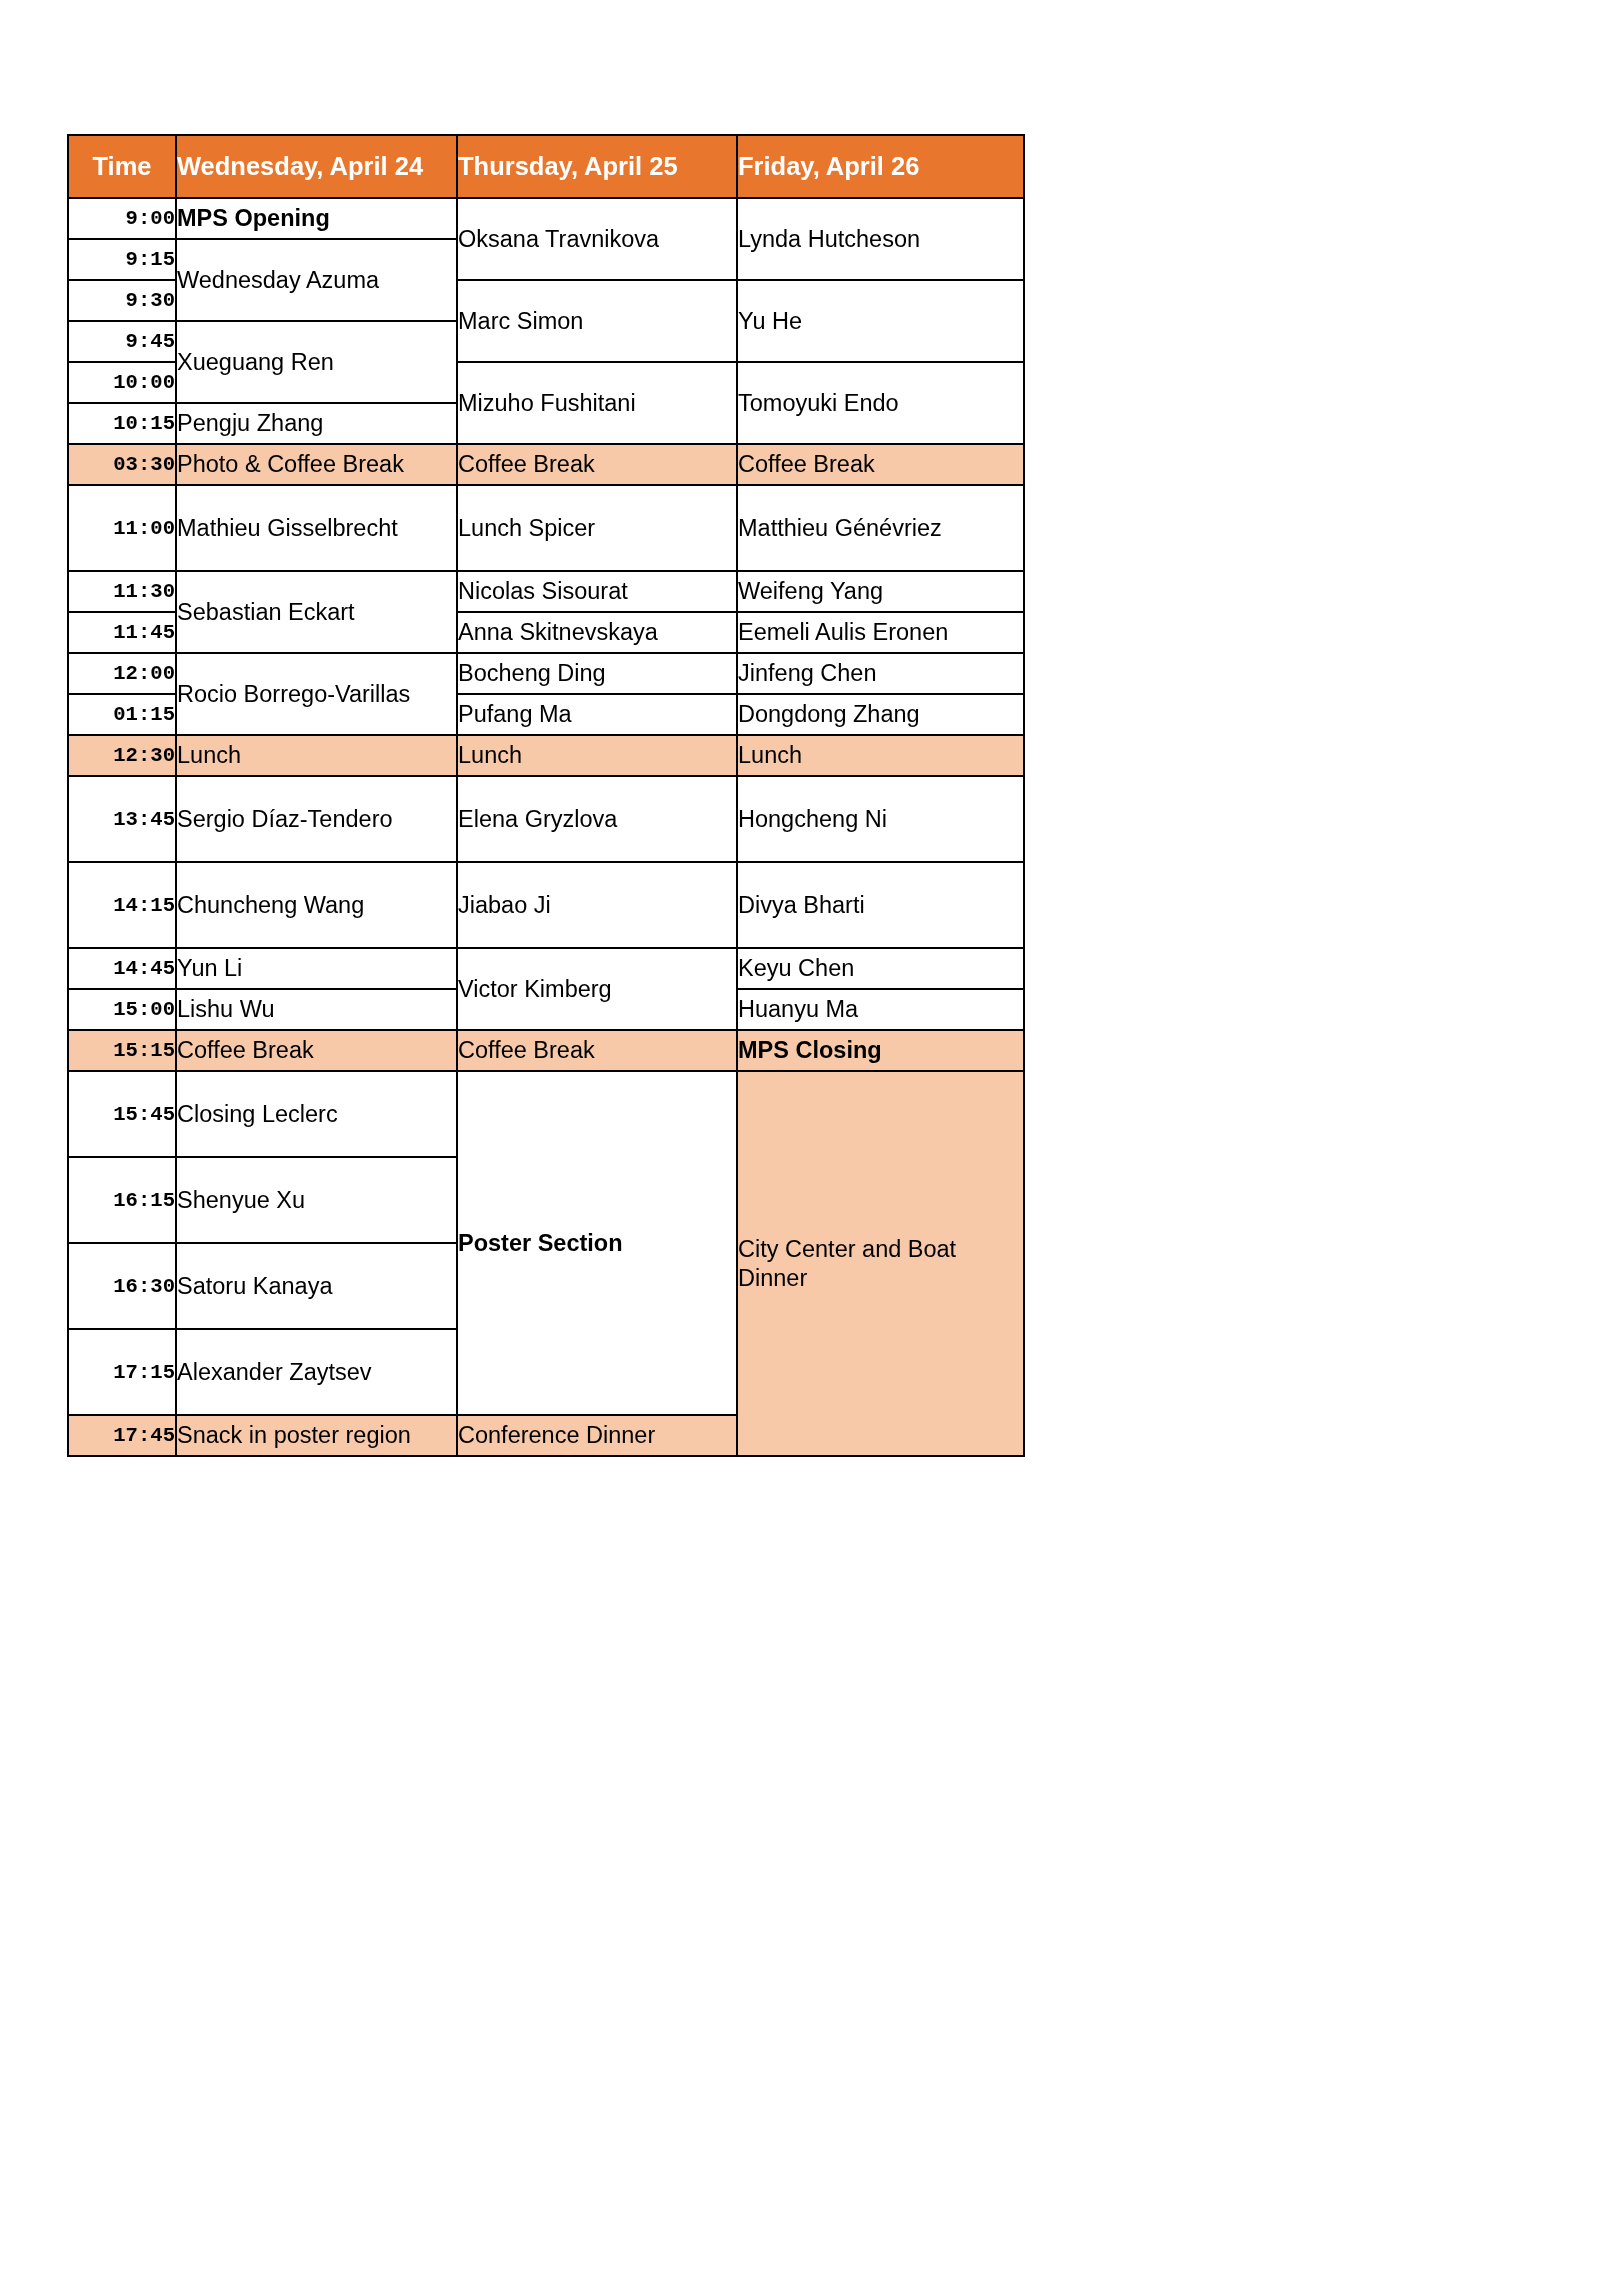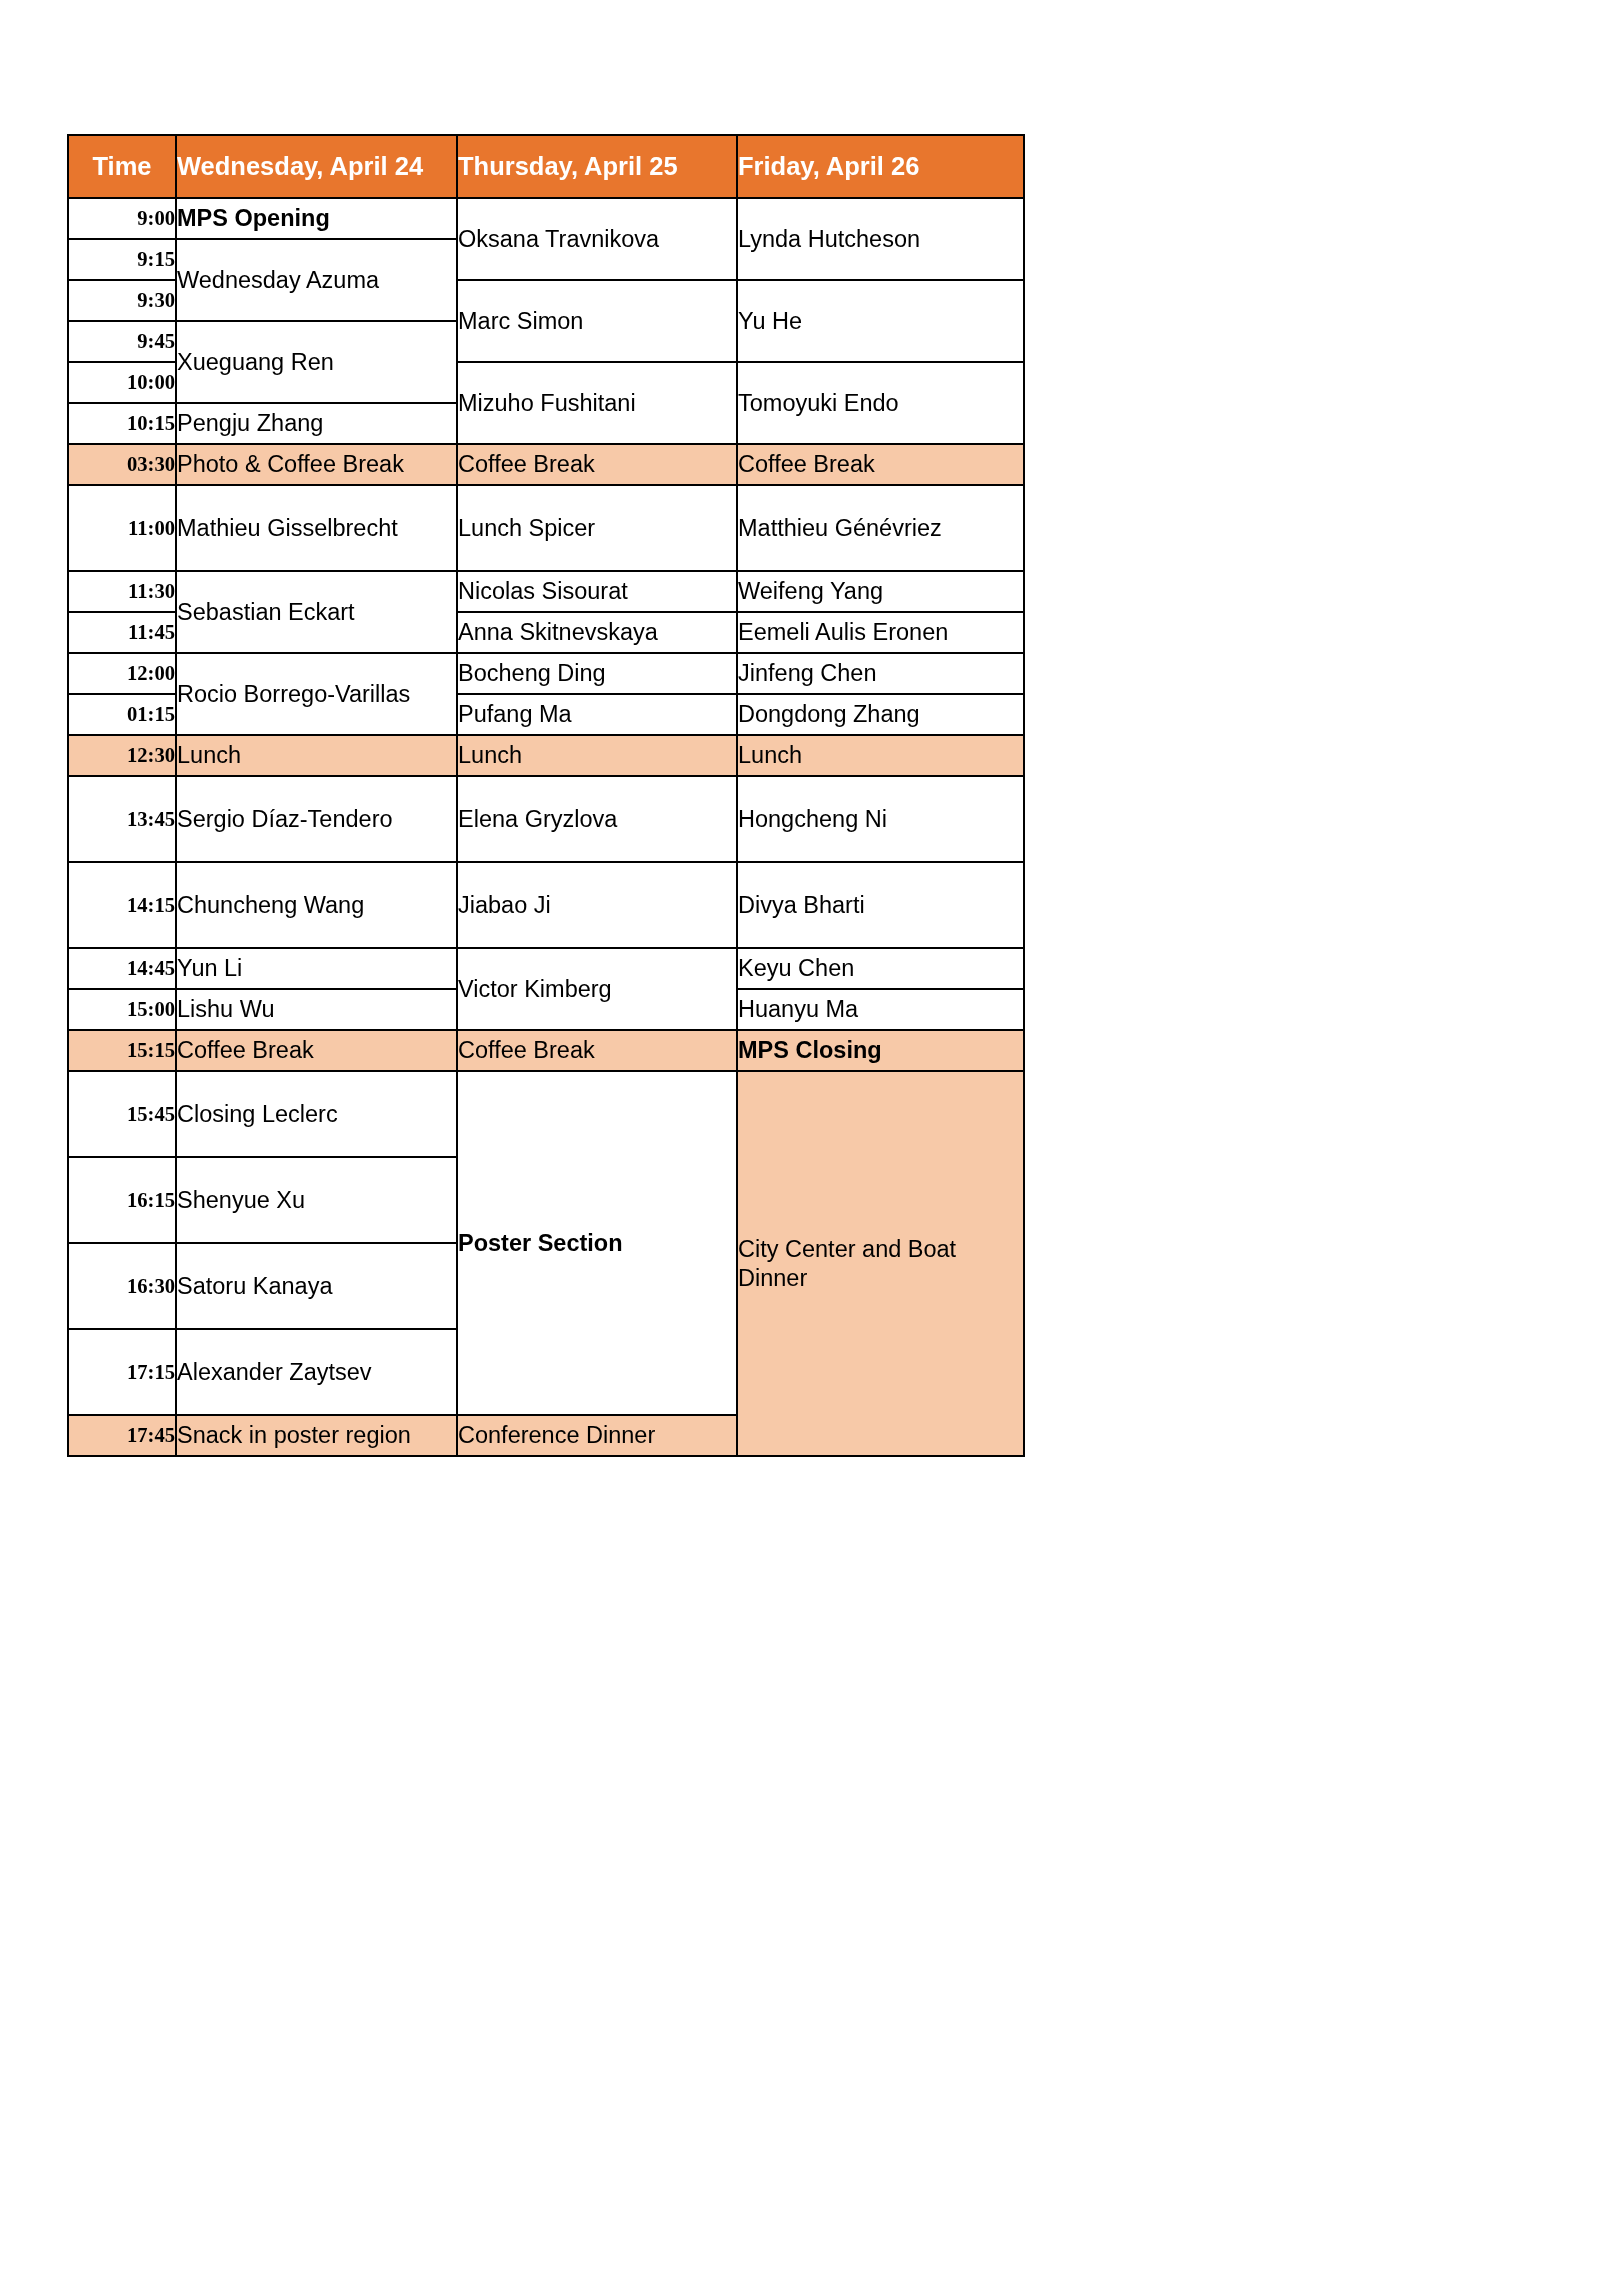--- a/index.html
+++ b/index.html
@@ -48,21 +48,21 @@
     font-weight: bold;
     height: 61px;
     letter-spacing: 0px;
     border: 2px solid #000000;
   }
   th.h-time { text-align: center; }
   th.h-day  { text-align: left; padding-left: 8.8px; margin-left: 12px; }
 
   
   td.time {
-    font-family: Liberation Serif, serif;
+    font-family: Liberation Mono, monospace;
     font-weight: bold;
     font-size: 20.6px;
     color: #000000;
     text-align: right;
     padding-right: 11.8px;
     white-space: nowrap;
   }
 
   
   td.cell {

